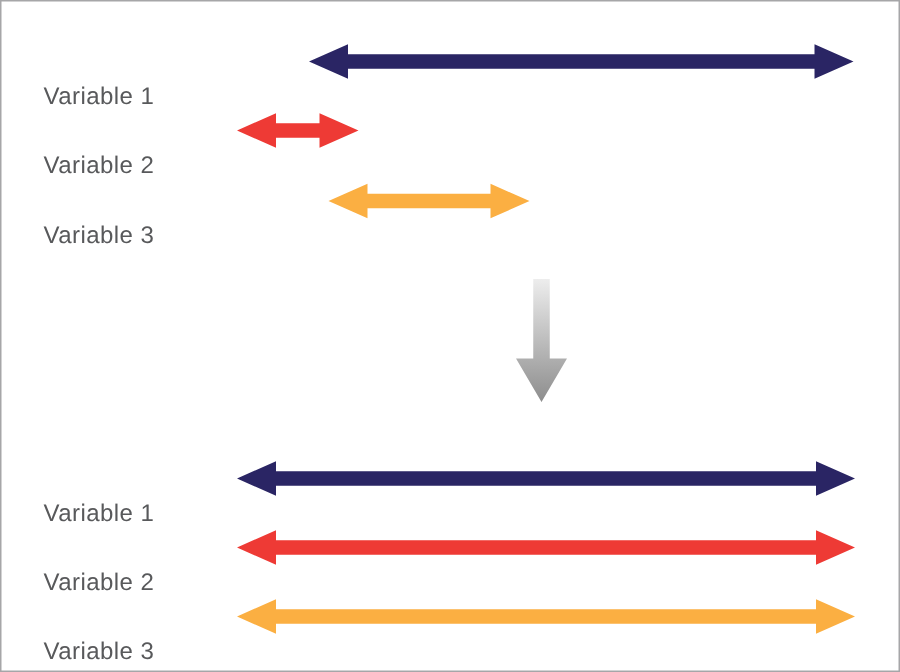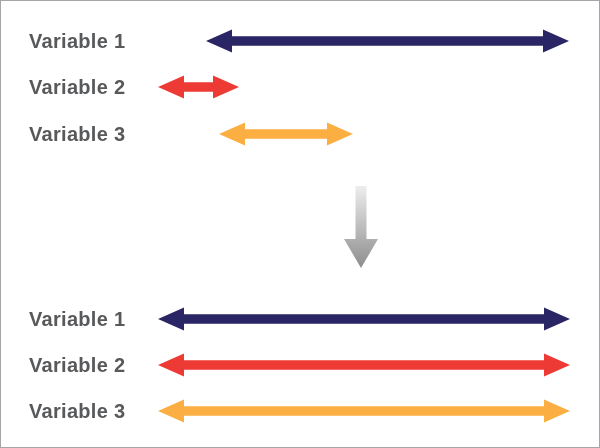--- a/index.html
+++ b/index.html
@@ -21,25 +21,26 @@
     position: absolute;
     left: 0;
     top: 0;
     width: 600px;
     height: 448px;
     display: block;
   }
   .var-label {
     position: absolute;
     transform: translateY(-50%);
-    font-size: 20px;
-    font-weight: 700;
+    font-size: 16px;
+    font-weight: 400;
     letter-spacing: 0.3px;
     color: #58595b;
     white-space: nowrap;
+    margin-top: 24px;
   }
 </style>
 </head>
 <body>
 
 <div class="canvas">
 
   <svg class="arrows-layer" viewBox="0 0 600 448" xmlns="http://www.w3.org/2000/svg">
     <defs>
       <linearGradient id="grayGrad" x1="0" y1="0" x2="0" y2="1">

